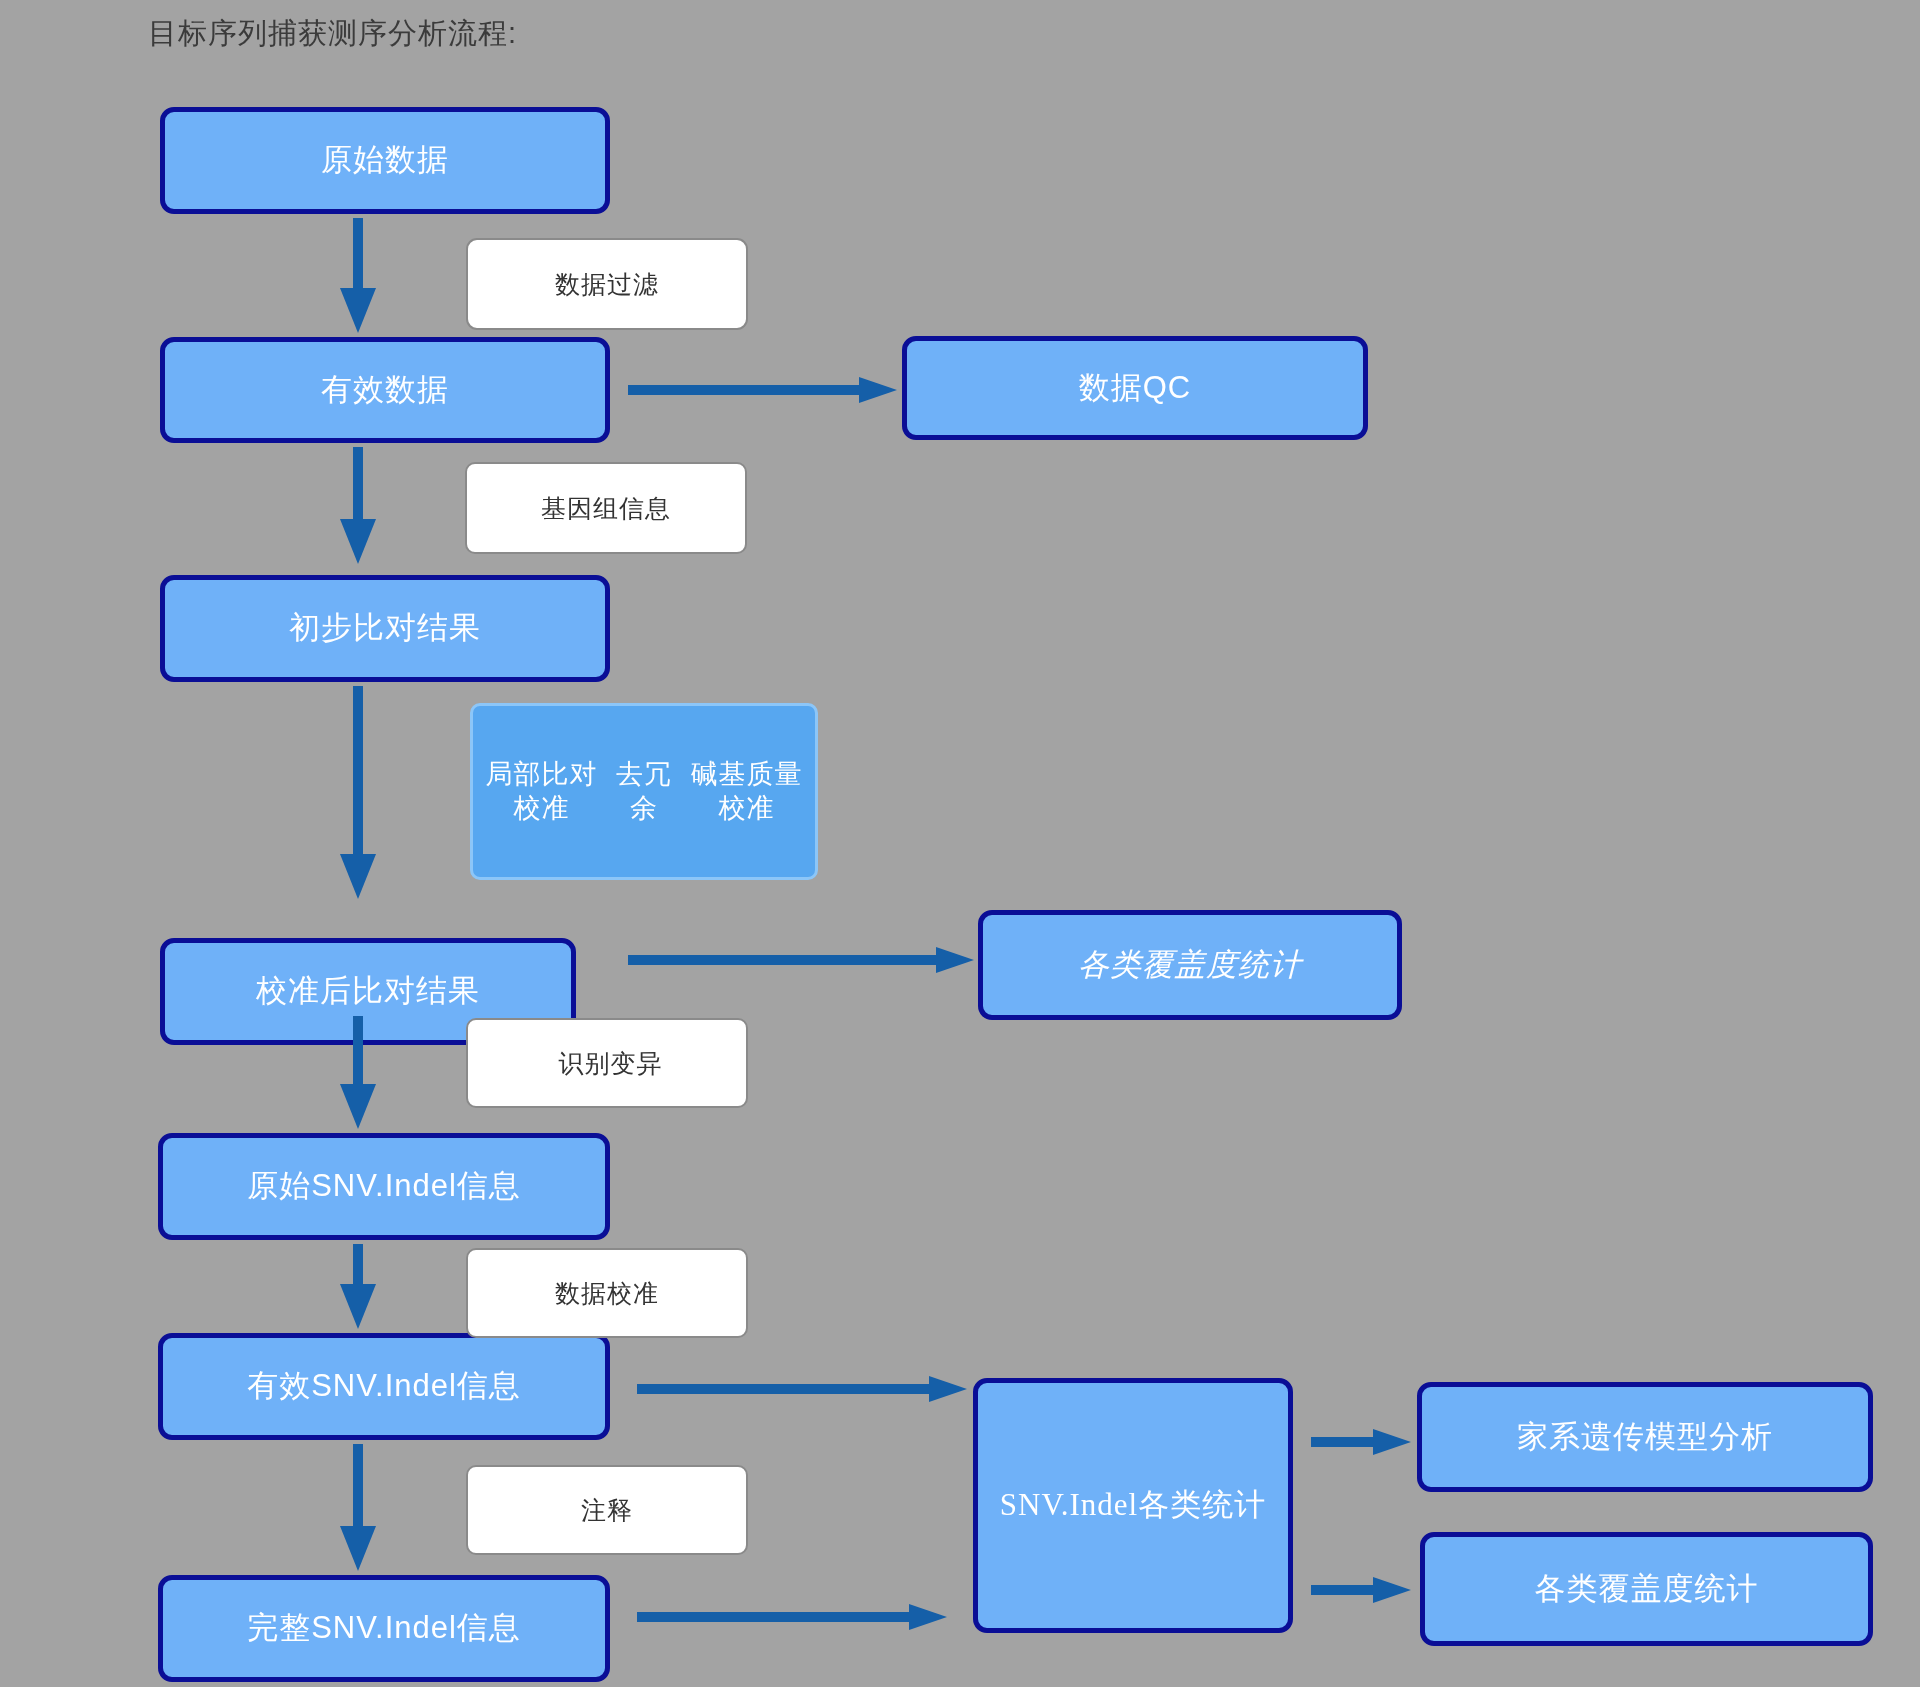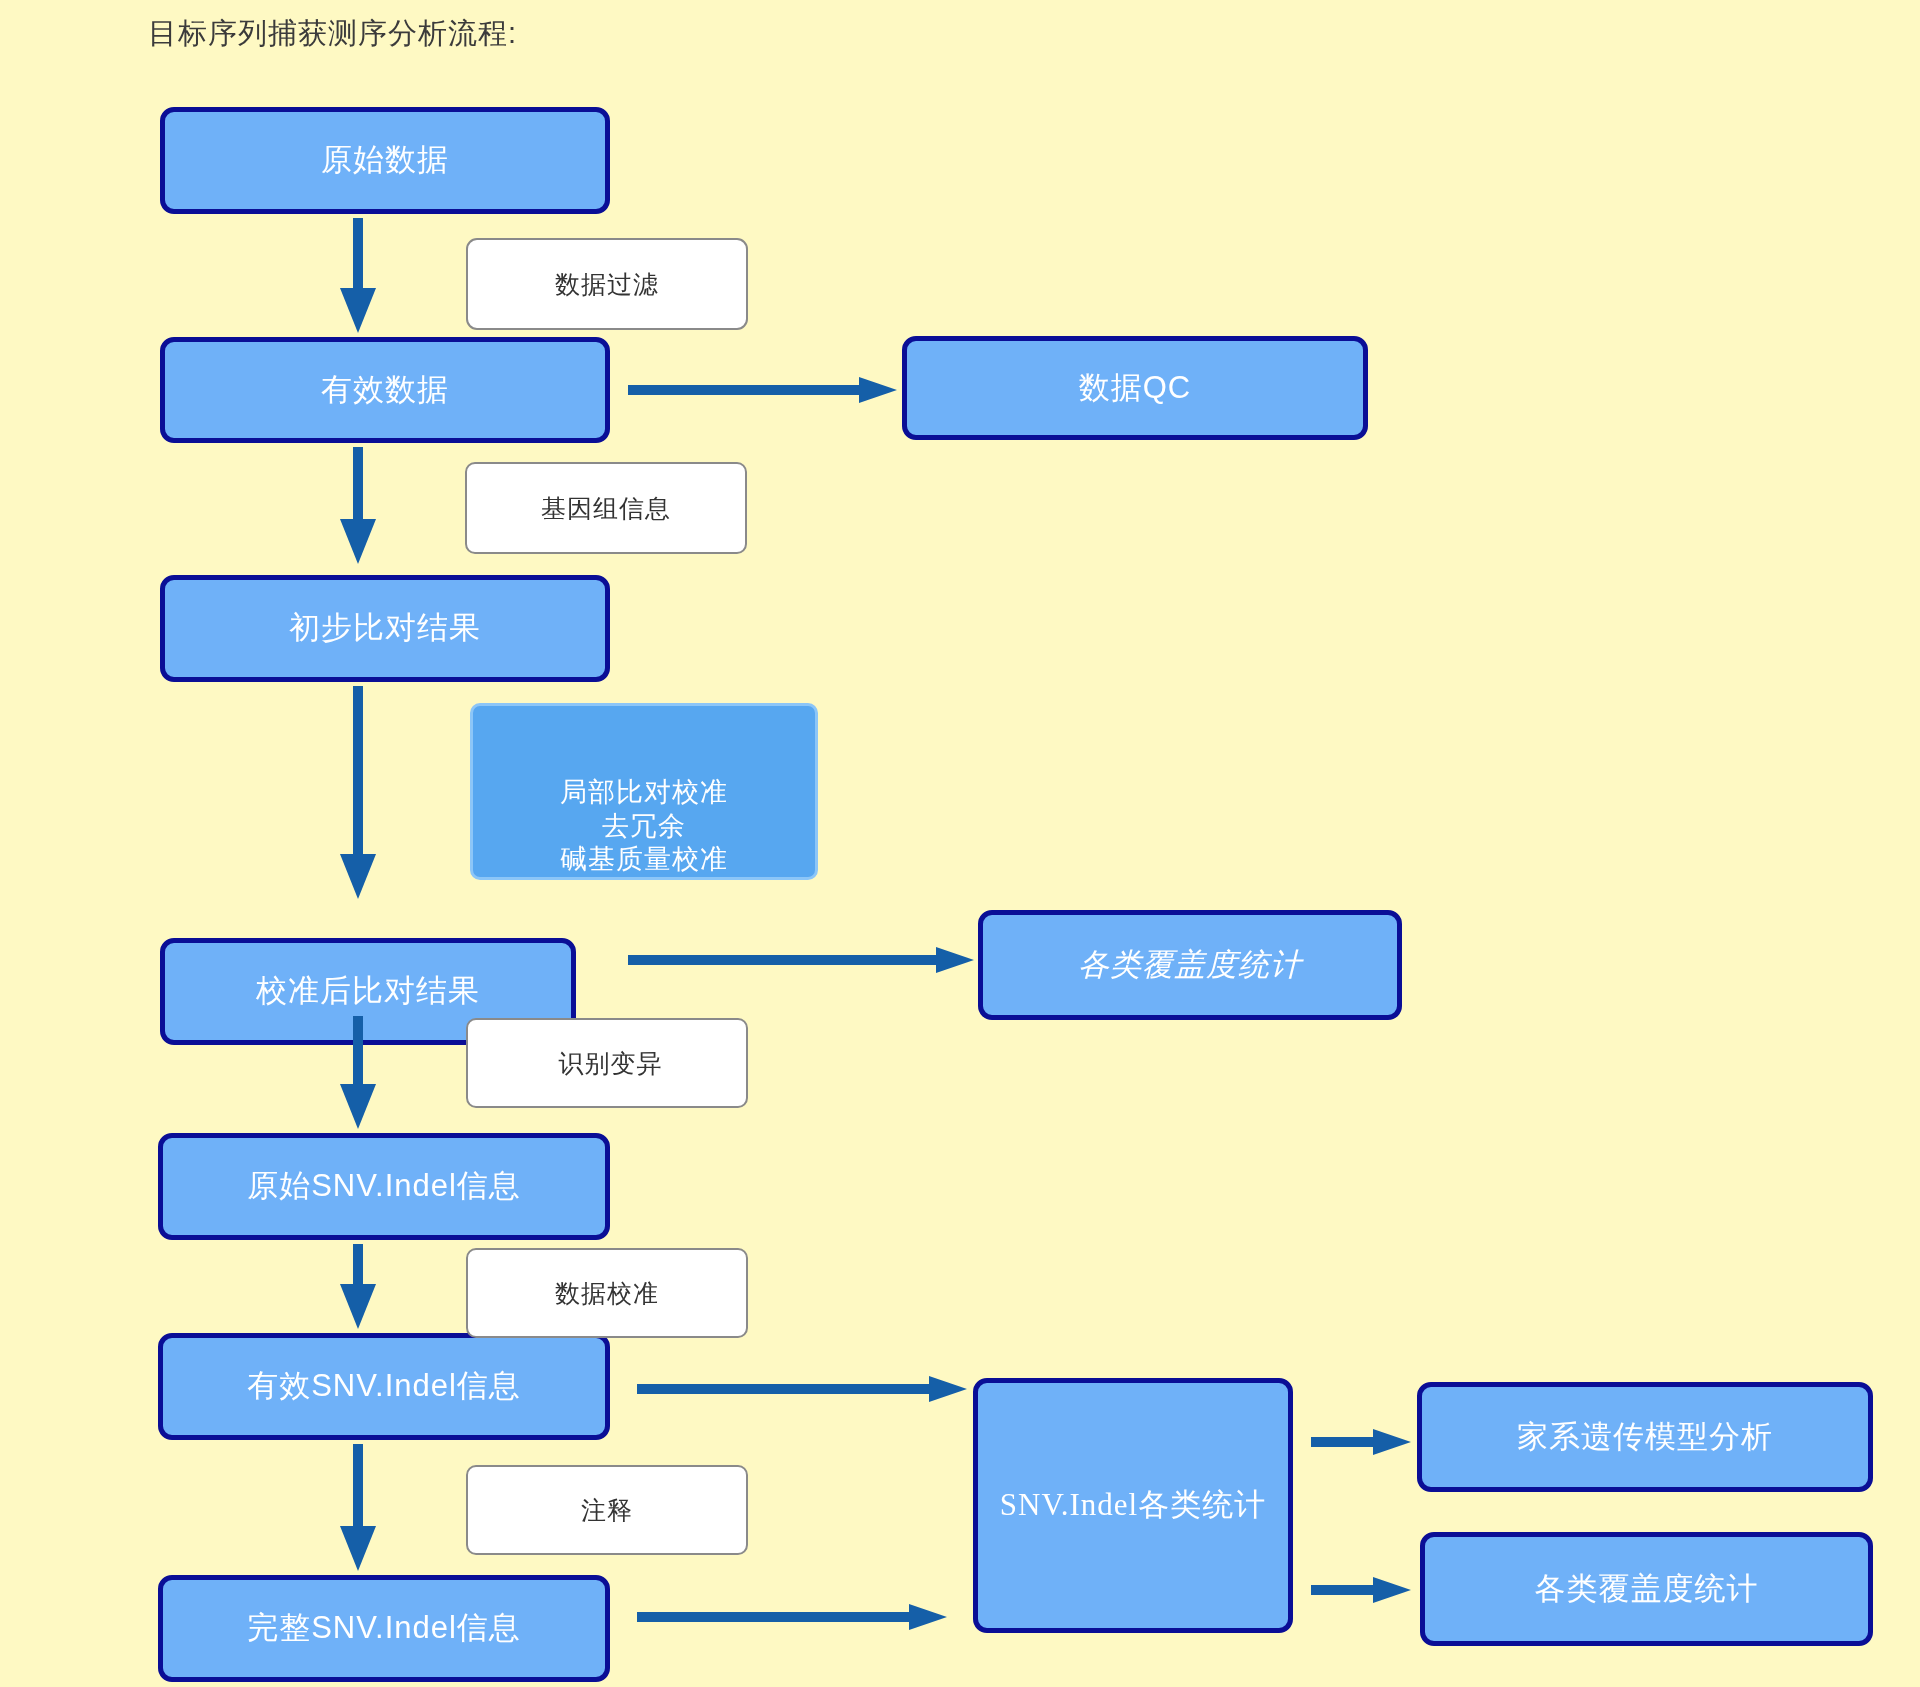--- a/index.html
+++ b/index.html
@@ -5,21 +5,21 @@
   html, body {
     margin: 0;
     padding: 0;
     background: #ffffff;
     font-family: "Liberation Sans", "DejaVu Sans", sans-serif;
   }
   .canvas {
     position: relative;
     width: 1920px;
     height: 1687px;
-    background: #fef9c3;
+    background: #a3a3a3;
     overflow: hidden;
   }
   .title {
     position: absolute;
     left: 148px;
     top: 14px;
     font-size: 29px;
     color: #3b3b3b;
     letter-spacing: 1px;
     white-space: nowrap;
@@ -56,21 +56,21 @@
     letter-spacing: 1px;
   }
   
   .note {
     position: absolute;
     background: #57A7F0;
     border: 3px solid #8CC6F8;
     border-radius: 10px;
     box-sizing: border-box;
     display: flex;
-    flex-direction: column;
+    flex-direction: row;
     align-items: center;
     justify-content: flex-end;
     color: #ffffff;
     font-size: 27px;
     letter-spacing: 1px;
     line-height: 1.25;
     text-align: center;
   }
   
   .arrow-v {

